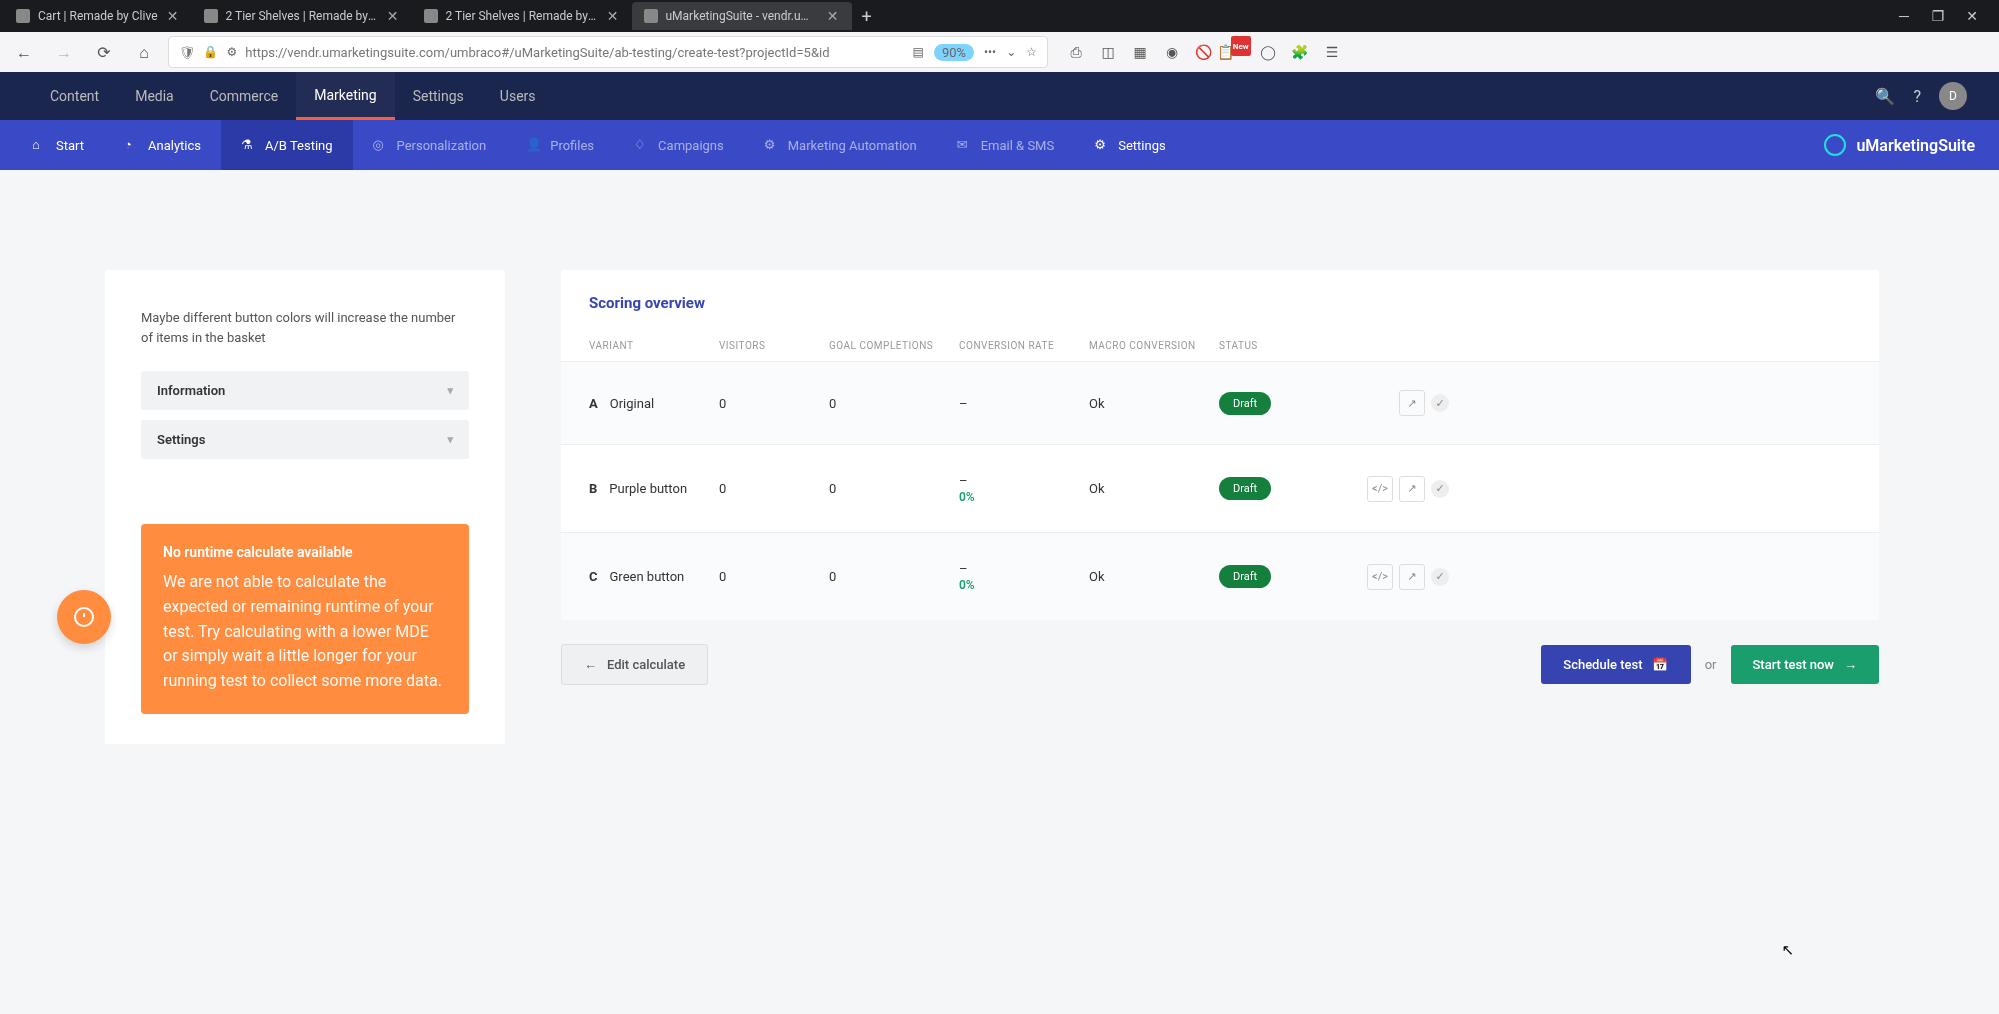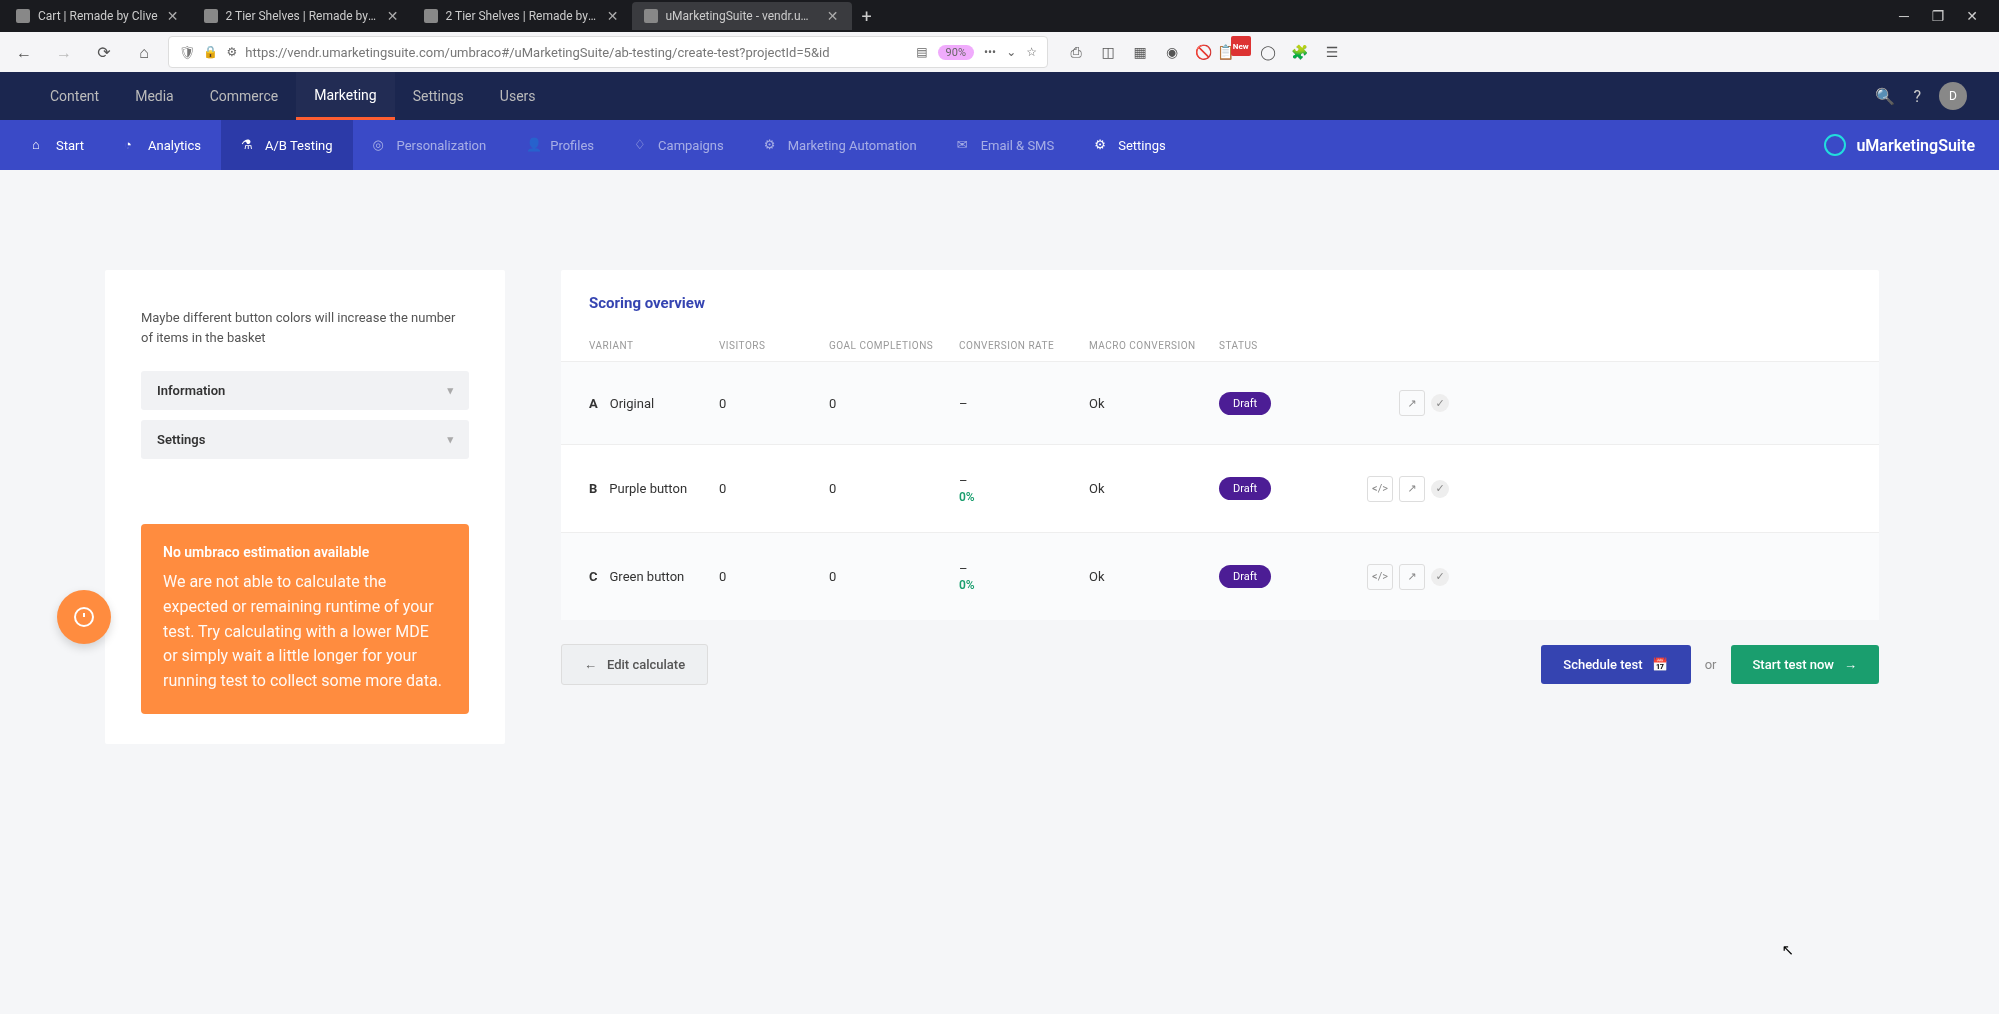--- a/index.html
+++ b/index.html
@@ -17,21 +17,21 @@
 .window-controls { margin-left: auto; display: flex; gap: 20px; padding: 0 16px; color: #ccc; font-size: 14px; }
 .window-controls span { cursor: pointer; width: 14px; text-align: center; }
 
 .nav-bar { display: flex; align-items: center; height: 40px; padding: 0 8px; gap: 8px; background: #f5f5f7; }
 .nav-btn { width: 32px; height: 32px; display: flex; align-items: center; justify-content: center; color: #555; cursor: pointer; border-radius: 4px; }
 .nav-btn.disabled { color: #bbb; }
 .url-bar { flex: 1; max-width: 880px; display: flex; align-items: center; height: 32px; background: #fff; border: 1px solid #ddd; border-radius: 4px; padding: 0 10px; gap: 8px; font-size: 13px; color: #777; }
 .url-bar .lock { color: #666; font-size: 12px; }
 .url-text { flex: 1; white-space: nowrap; overflow: hidden; }
 .url-extras { display: flex; gap: 10px; align-items: center; color: #666; font-size: 12px; }
-.zoom-badge { background: #f0abfc; border-radius: 10px; padding: 1px 8px; font-size: 11px; }
+.zoom-badge { background: #7dd3fc; border-radius: 10px; padding: 1px 8px; font-size: 13px; }
 .toolbar-icons { display: flex; gap: 12px; padding: 0 10px; align-items: center; }
 .toolbar-icons span { width: 20px; height: 20px; display: flex; align-items: center; justify-content: center; color: #555; cursor: pointer; font-size: 14px; }
 .toolbar-icons .new-badge { background: #d33; color: #fff; font-size: 8px; font-weight: bold; padding: 1px 3px; border-radius: 2px; position: relative; top: -6px; left: -4px; }
 
 
 .app-header { background: #1b264f; display: flex; align-items: center; height: 48px; padding: 0 32px; }
 .app-nav-item { color: #bbb; padding: 0 18px; height: 48px; display: flex; align-items: center; font-size: 14px; cursor: pointer; }
 .app-nav-item.active { color: #fff; border-bottom: 3px solid #ff5e31; background: rgba(255,255,255,0.03); }
 .app-header-right { margin-left: auto; display: flex; align-items: center; gap: 18px; color: #ccc; }
 .avatar { width: 28px; height: 28px; border-radius: 50%; background: #888; display: flex; align-items: center; justify-content: center; font-size: 12px; color: #fff; }
@@ -63,21 +63,21 @@
 
 .right-panel { flex: 1; background: #fff; border-radius: 2px; padding: 24px 0 0 0; }
 .scoring-title { color: #3544b1; font-weight: 700; font-size: 15px; padding: 0 28px 18px 28px; }
 .table-head { display: grid; grid-template-columns: 130px 110px 130px 130px 130px 130px 100px; padding: 10px 28px; font-size: 10px; letter-spacing: 0.5px; color: #999; text-transform: uppercase; }
 .table-row { display: grid; grid-template-columns: 130px 110px 130px 130px 130px 130px 100px; padding: 28px 28px; font-size: 13px; color: #333; align-items: center; border-top: 1px solid #eee; }
 .table-row:nth-child(odd) { background: #fafbfc; }
 .variant-cell { display: flex; gap: 12px; }
 .variant-letter { font-weight: 700; color: #333; }
 .conv-cell { display: flex; flex-direction: column; gap: 2px; }
 .conv-sub { color: #1a9e6e; font-size: 12px; font-weight: 600; }
-.status-badge { background: #4c1d95; color: #fff; font-size: 11px; padding: 5px 14px; border-radius: 12px; display: inline-block; }
+.status-badge { background: #15803d; color: #fff; font-size: 11px; padding: 5px 14px; border-radius: 12px; display: inline-block; }
 .row-actions { display: flex; gap: 6px; align-items: center; justify-content: flex-end;}
 .row-action { width: 26px; height: 26px; border: 1px solid #ddd; border-radius: 3px; display: flex; align-items: center; justify-content: center; color: #888; font-size: 11px; cursor: pointer; }
 .row-action.muted { border: none; background: #eee; border-radius: 50%; width: 18px; height: 18px; }
 
 .bottom-actions { display: flex; align-items: center; padding: 24px 0 0 0; gap: 14px; }
 .btn { padding: 12px 22px; border-radius: 3px; font-size: 13px; font-weight: 500; cursor: pointer; border: none; display: inline-flex; align-items: center; gap: 10px; }
 .btn-edit { background: #eef0f2; color: #555; border: 1px solid #ddd; }
 .btn-schedule { background: #3544b1; color: #fff; }
 .btn-start { background: #1a9e6e; color: #fff; align-items: center; }
 .or-text { color: #888; font-size: 13px; }
@@ -226,21 +226,21 @@
         <span>Settings</span>
         <span class="chev">▾</span>
       </div>
       <div class="alert-bubble">
         <svg viewBox="0 0 24 24" fill="none" stroke="currentColor" stroke-width="2" style="width:24px;height:24px;">
             <circle cx="12" cy="12" r="9"></circle>
             <path d="M12 8v4M12 16h0"></path>
           </svg>
       </div>
       <div class="alert-box">
-        <div class="alert-title">No umbraco estimation available</div>
+        <div class="alert-title">No runtime calculate available</div>
         <div class="alert-text">We are not able to calculate the expected or remaining runtime of your test. Try calculating with a lower MDE or simply wait a little longer for your running test to collect some more data.</div>
       </div>
     </div>
 
     <div style="flex:1;">
       <div class="right-panel">
         <div class="scoring-title">Scoring overview</div>
         <div class="table-head">
           <div>VARIANT</div>
           <div>VISITORS</div>

